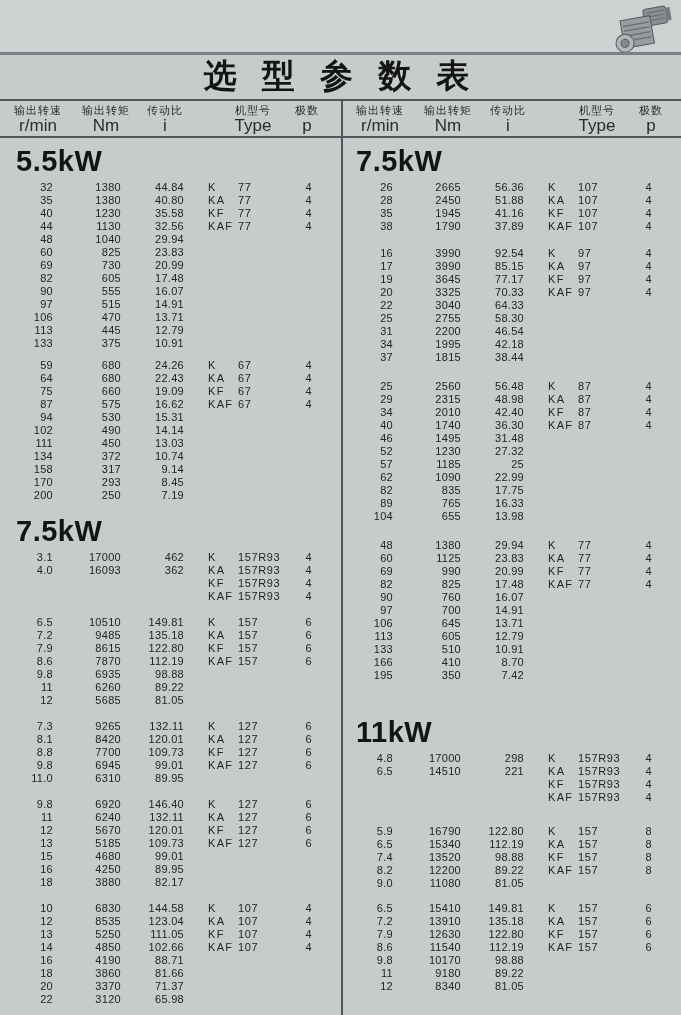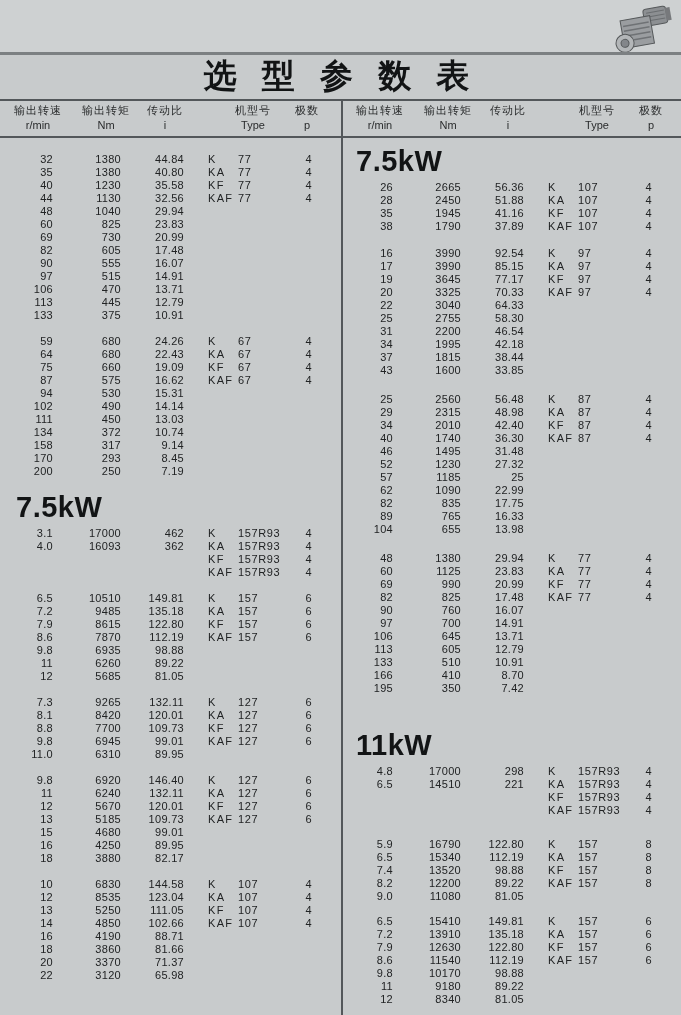--- a/index.html
+++ b/index.html
@@ -17,21 +17,21 @@
 
   .page-title{
     position:absolute;left:0;top:56px;width:681px;text-align:center;
     font-size:33px;font-weight:bold;letter-spacing:8px;color:#121415;line-height:40px;
   }
 
   .hdr-group{position:absolute;top:103px;height:33px;left:0;width:341px;}
   .hdr-group.right{left:342px;width:339px;}
   .hdr-cell{position:absolute;transform:translateX(-50%);text-align:center;white-space:nowrap;}
   .hdr-label{font-size:11px;line-height:15px;letter-spacing:1px;color:#2a2c2d;}
-  .hdr-unit{font-size:11px;line-height:15px;color:#2a2c2d;}
+  .hdr-unit{font-size:17px;line-height:15px;color:#2a2c2d;}
 
   .col{position:absolute;top:140px;display:flow-root;}
   #col-left{left:0;width:341px;}
   #col-right{left:340px;width:341px;}
   .section{display:flow-root;}
   .heading{
     font-size:29px;line-height:34px;font-weight:800;color:#121415;
     letter-spacing:0.5px;margin:12px 0 0 16px;
   }
   .section:first-child .heading{margin-top:4px;}
@@ -128,20 +128,21 @@
         <div class="hdr-label">极数</div>
         <div class="hdr-unit">p</div>
       </div>
     </div>
 
   <div class="rule rule-header"></div>
   <div class="divider-v"></div>
 
   <div class="col" id="col-left">
       <div class="section">
+        <div class="heading">5.5kW</div>
         <div class="block">
           <div class="row">
             <span class="ca">32</span>
             <span class="ca">1380</span>
             <span class="ca">44.84</span>
             <span class="cp">K</span>
             <span class="cm">77</span>
             <span class="cx">4</span>
           </div>
           <div class="row">
@@ -697,28 +698,20 @@
             <span class="cx"></span>
           </div>
           <div class="row">
             <span class="ca">37</span>
             <span class="ca">1815</span>
             <span class="ca">38.44</span>
             <span class="cp"></span>
             <span class="cm"></span>
             <span class="cx"></span>
           </div>
-          <div class="row">
-            <span class="ca">43</span>
-            <span class="ca">1600</span>
-            <span class="ca">33.85</span>
-            <span class="cp"></span>
-            <span class="cm"></span>
-            <span class="cx"></span>
-          </div>
         </div>
         <div class="block">
           <div class="row">
             <span class="ca">25</span>
             <span class="ca">2560</span>
             <span class="ca">56.48</span>
             <span class="cp">K</span>
             <span class="cm">87</span>
             <span class="cx">4</span>
           </div>

